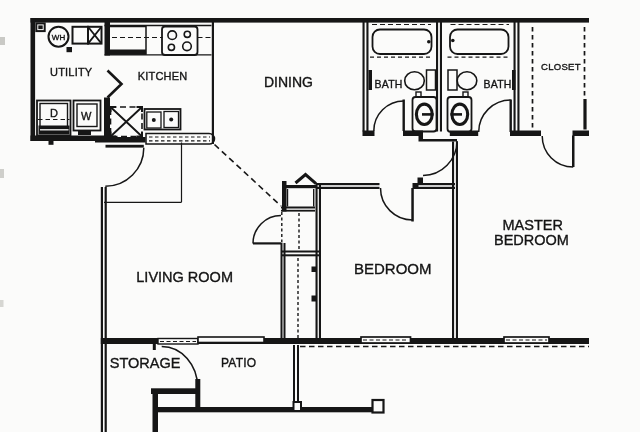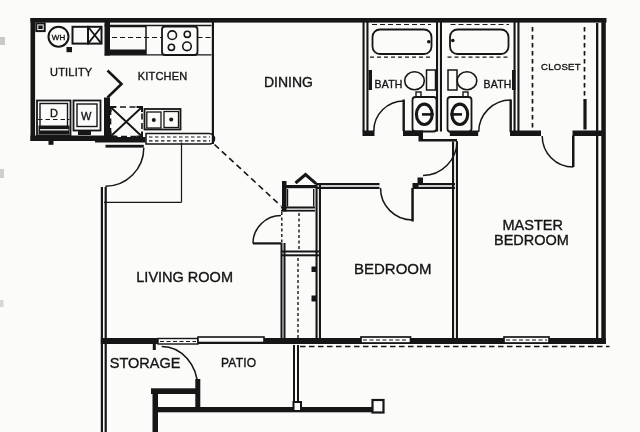--- a/index.html
+++ b/index.html
@@ -1,16 +1,16 @@
 <!DOCTYPE html>
 <html><head>
 <meta charset="utf-8">
 <style>
 html,body{margin:0;padding:0;background:#fbfbfa;}
-#page{width:589px;height:432px;position:relative;background:#fbfbfa;overflow:hidden;padding-left:21px;}
+#page{width:589px;height:432px;position:relative;background:#fbfbfa;overflow:hidden;}
 svg{position:absolute;top:0;left:0;filter:blur(0.28px);}
 text{font-family:"Liberation Sans",sans-serif;fill:#141414;stroke:#141414;stroke-width:0.35;}
 .w{fill:#161616;}
 .ln{stroke:#161616;fill:none;}
 </style>
 </head>
 <body>
 <div id="page">
 <svg width="640" height="432" viewBox="0 0 640 432">
 

